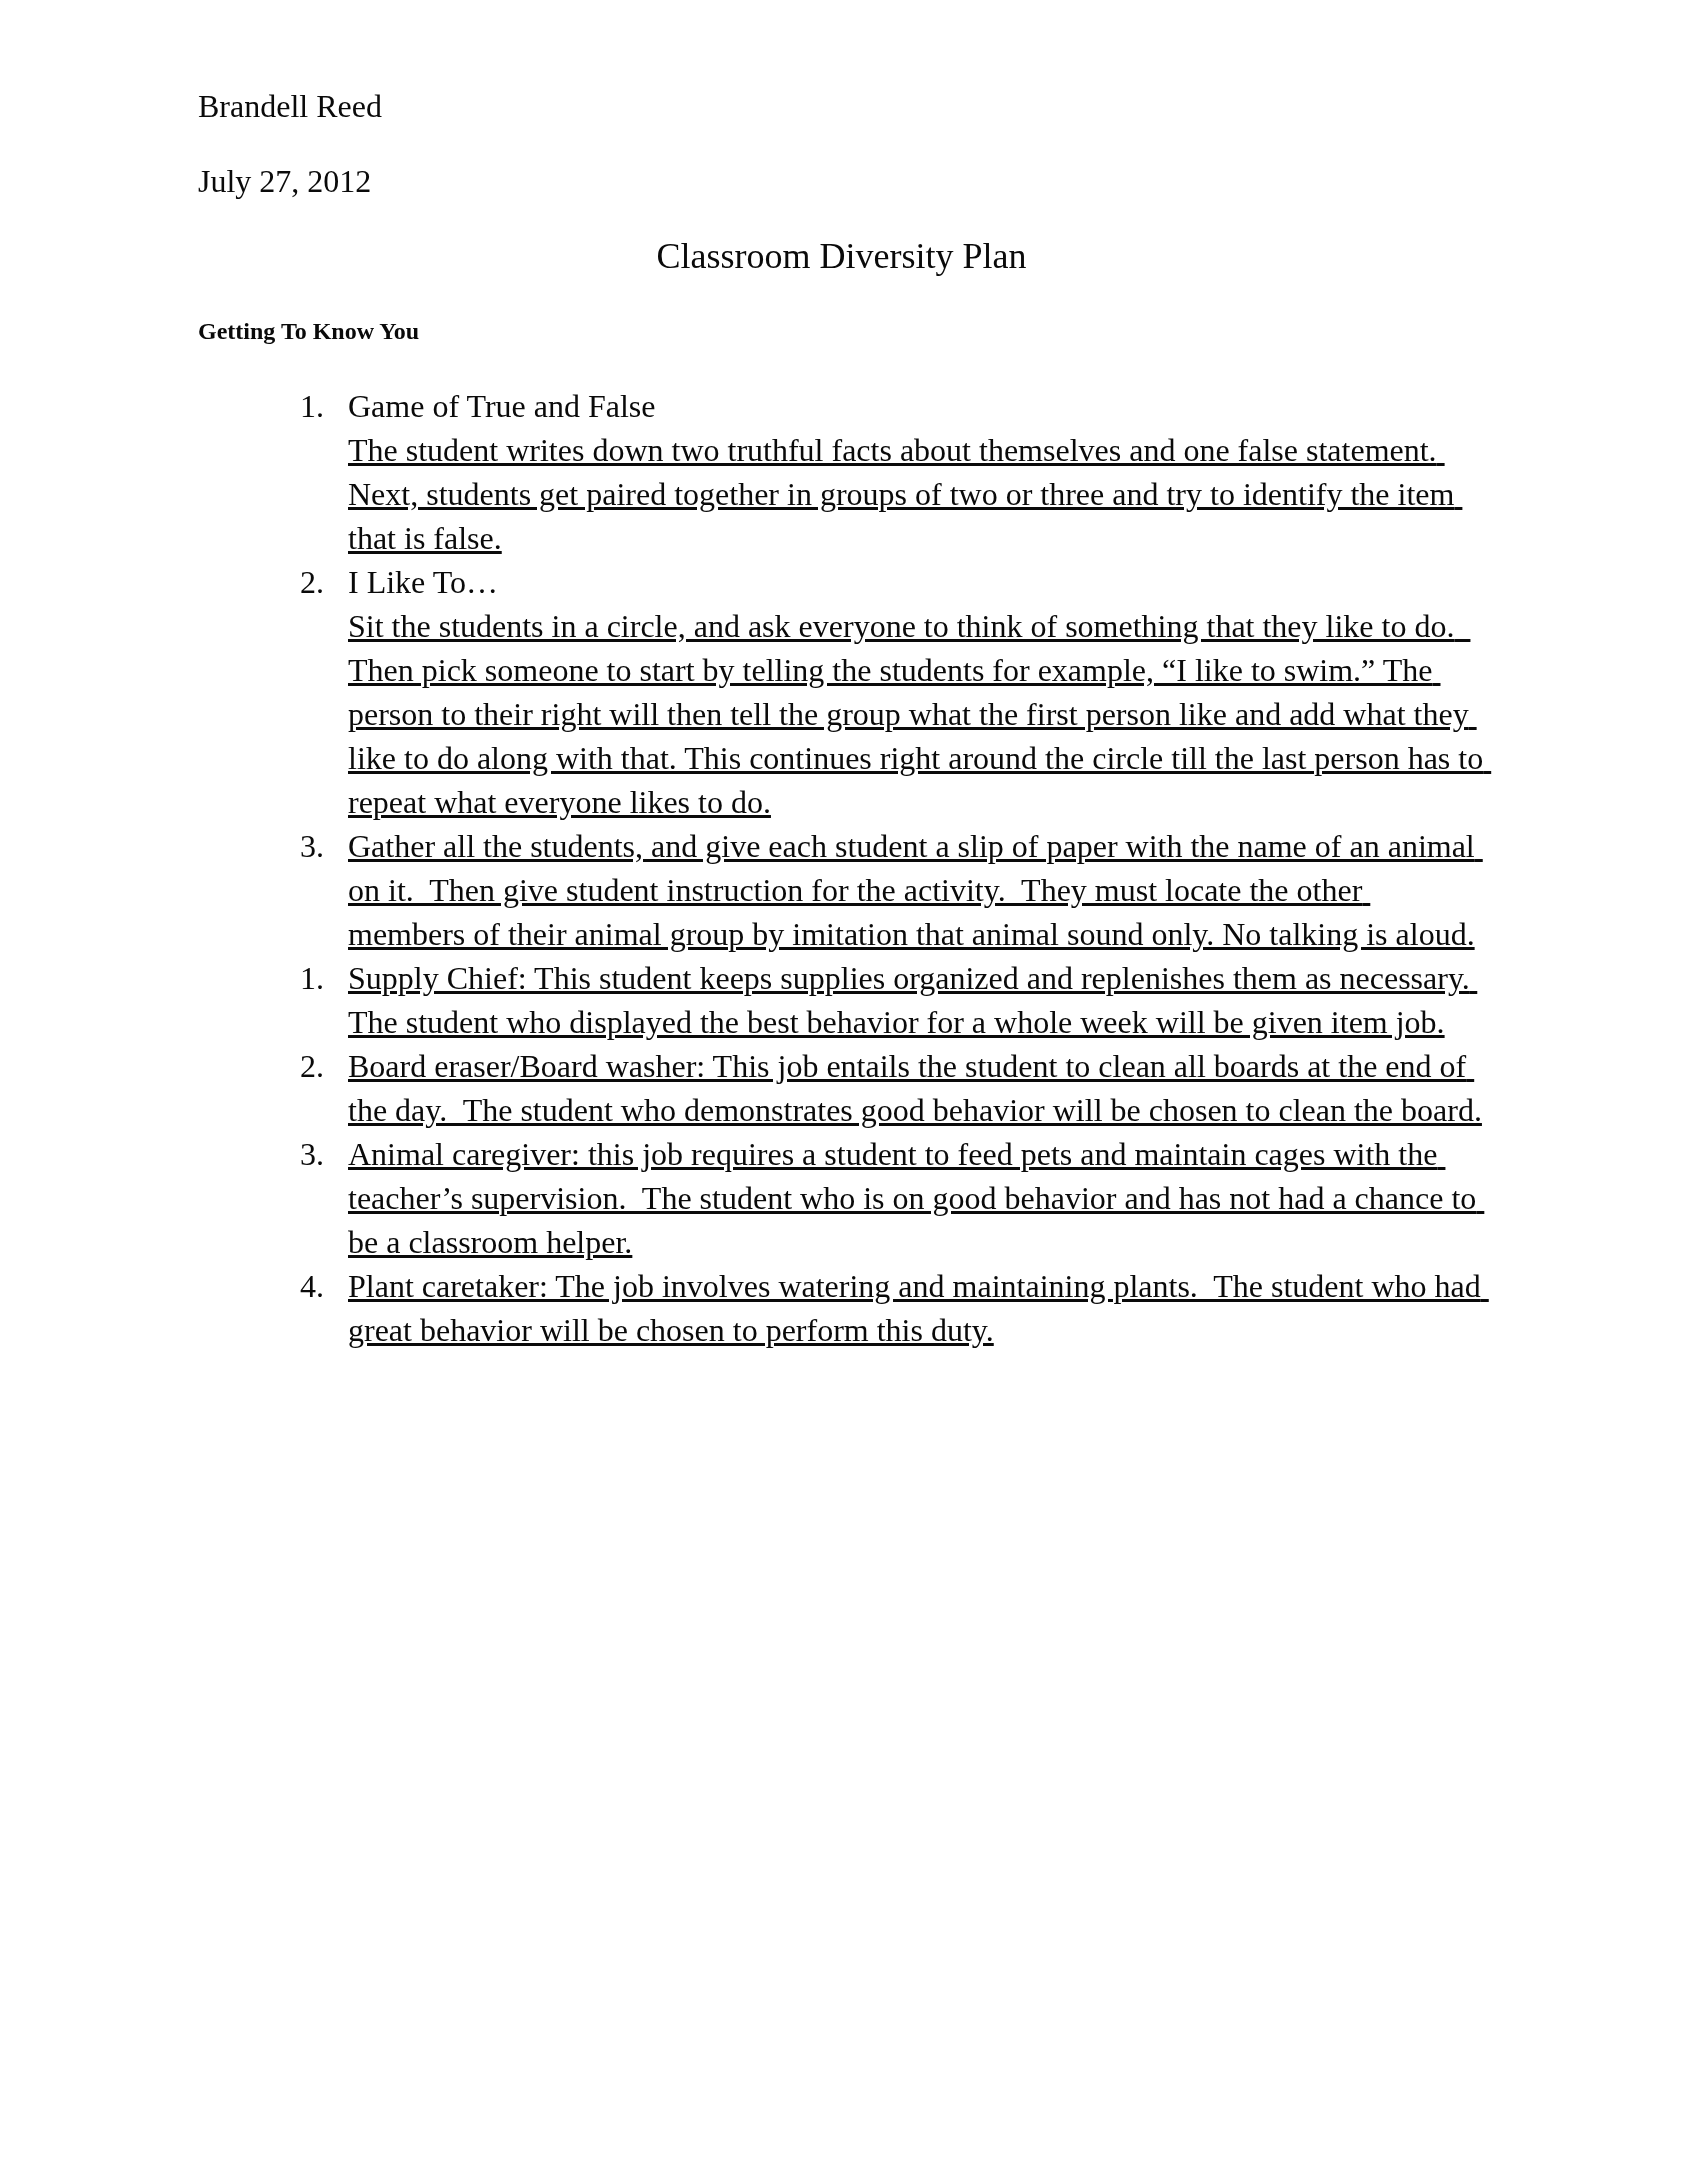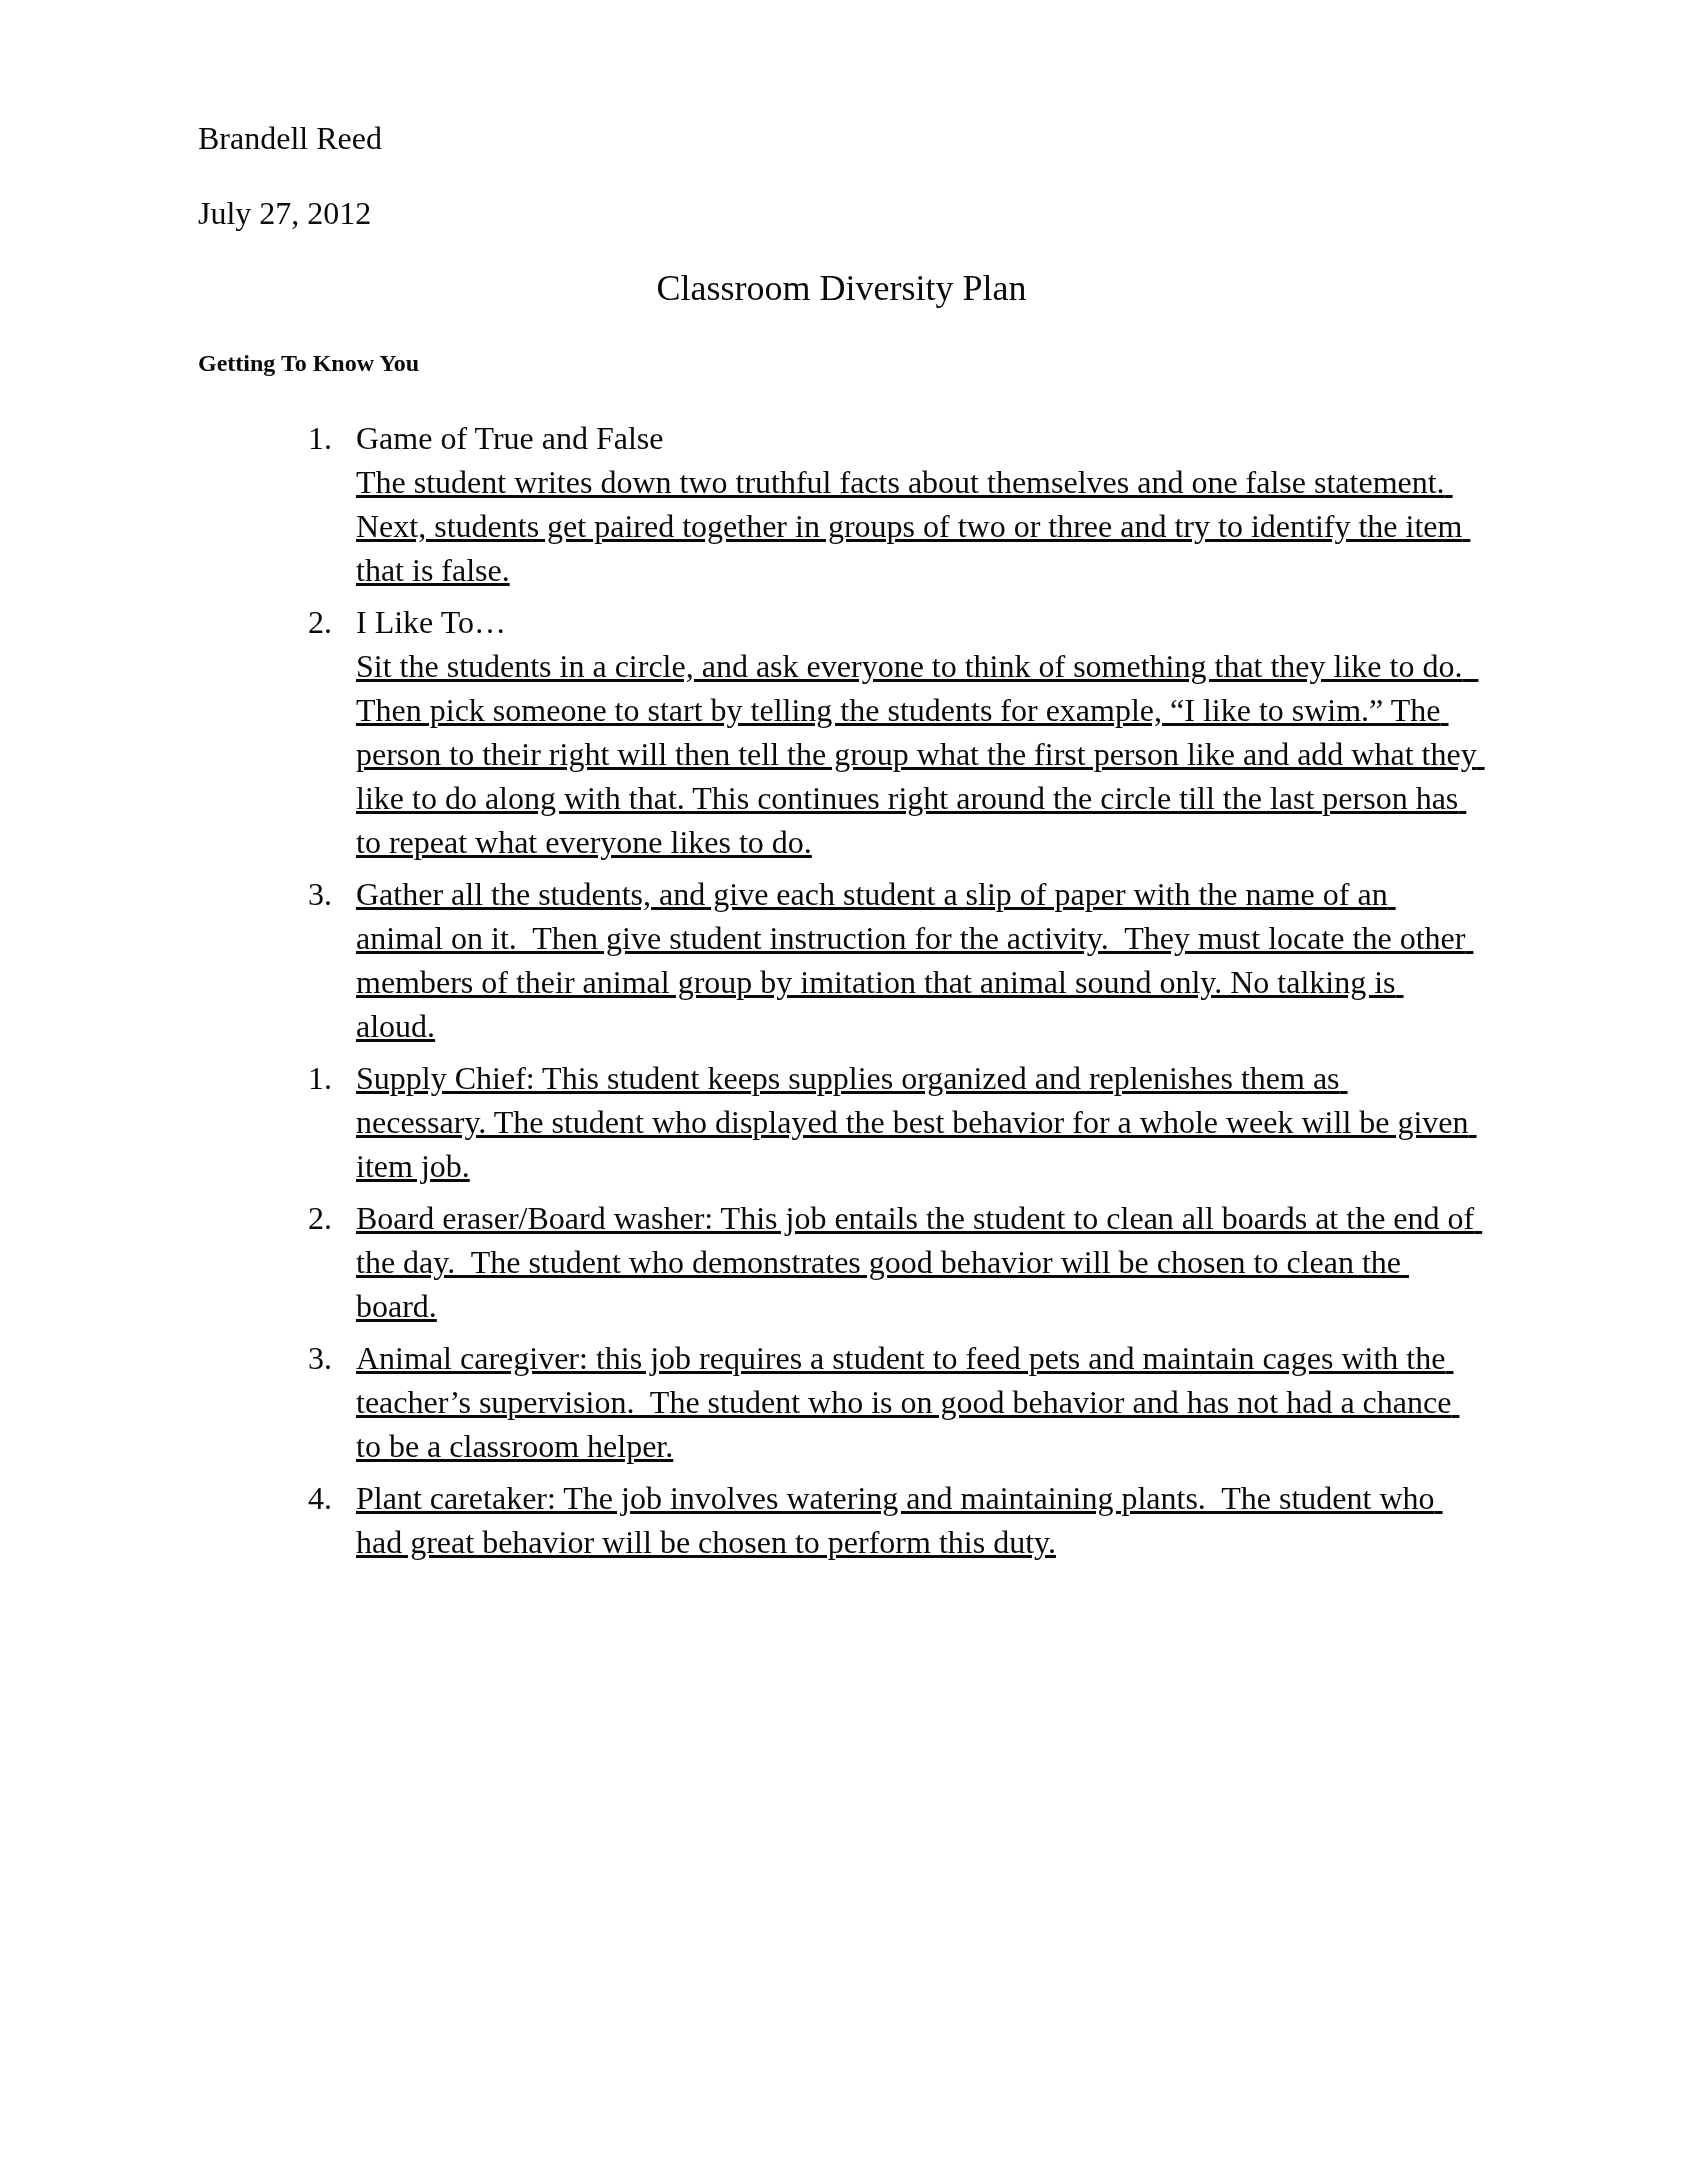--- a/index.html
+++ b/index.html
@@ -5,21 +5,21 @@
   html, body {
     margin: 0;
     padding: 0;
     background: #ffffff;
   }
   .page {
     position: relative;
     width: 1683px;
     height: 1840px;
     box-sizing: border-box;
-    padding: 116px 198px 0 198px;
+    padding: 84px 198px 0 198px;
     background: #ffffff;
     color: #0a0a0a;
     font-family: "Liberation Serif", "DejaVu Serif", serif;
     font-size: 32px;
     line-height: 44px;
     overflow: hidden;
   }
   .hdr-line {
     margin: 0 0 31px 0;
     white-space: pre-wrap;
@@ -40,21 +40,21 @@
   ol.doc-list {
     list-style: none;
     margin: 0;
     padding: 0;
     counter-reset: itemnum;
   }
   ol.doc-list > li {
     counter-increment: itemnum;
     position: relative;
     padding-left: 150px;
-    margin: 8px;
+    margin: 0;
   }
   ol.doc-list > li::before {
     content: counter(itemnum) ".";
     position: absolute;
     left: 102px;
     top: 0;
   }
   .item-title {
     display: block;
     white-space: pre-wrap;

